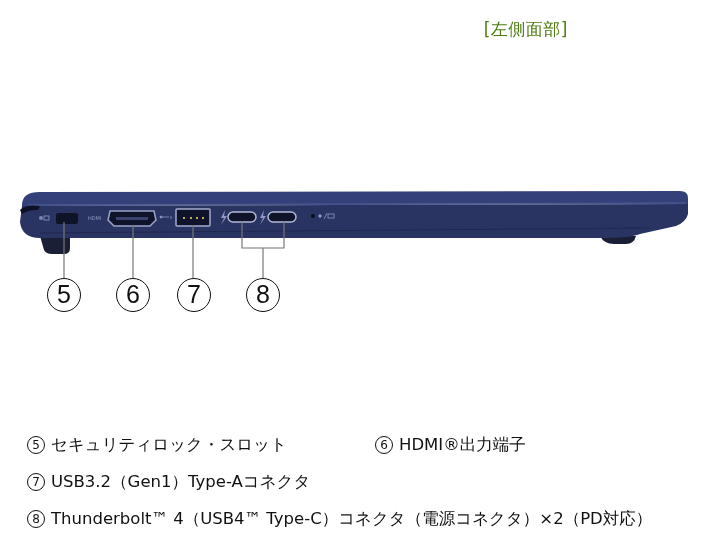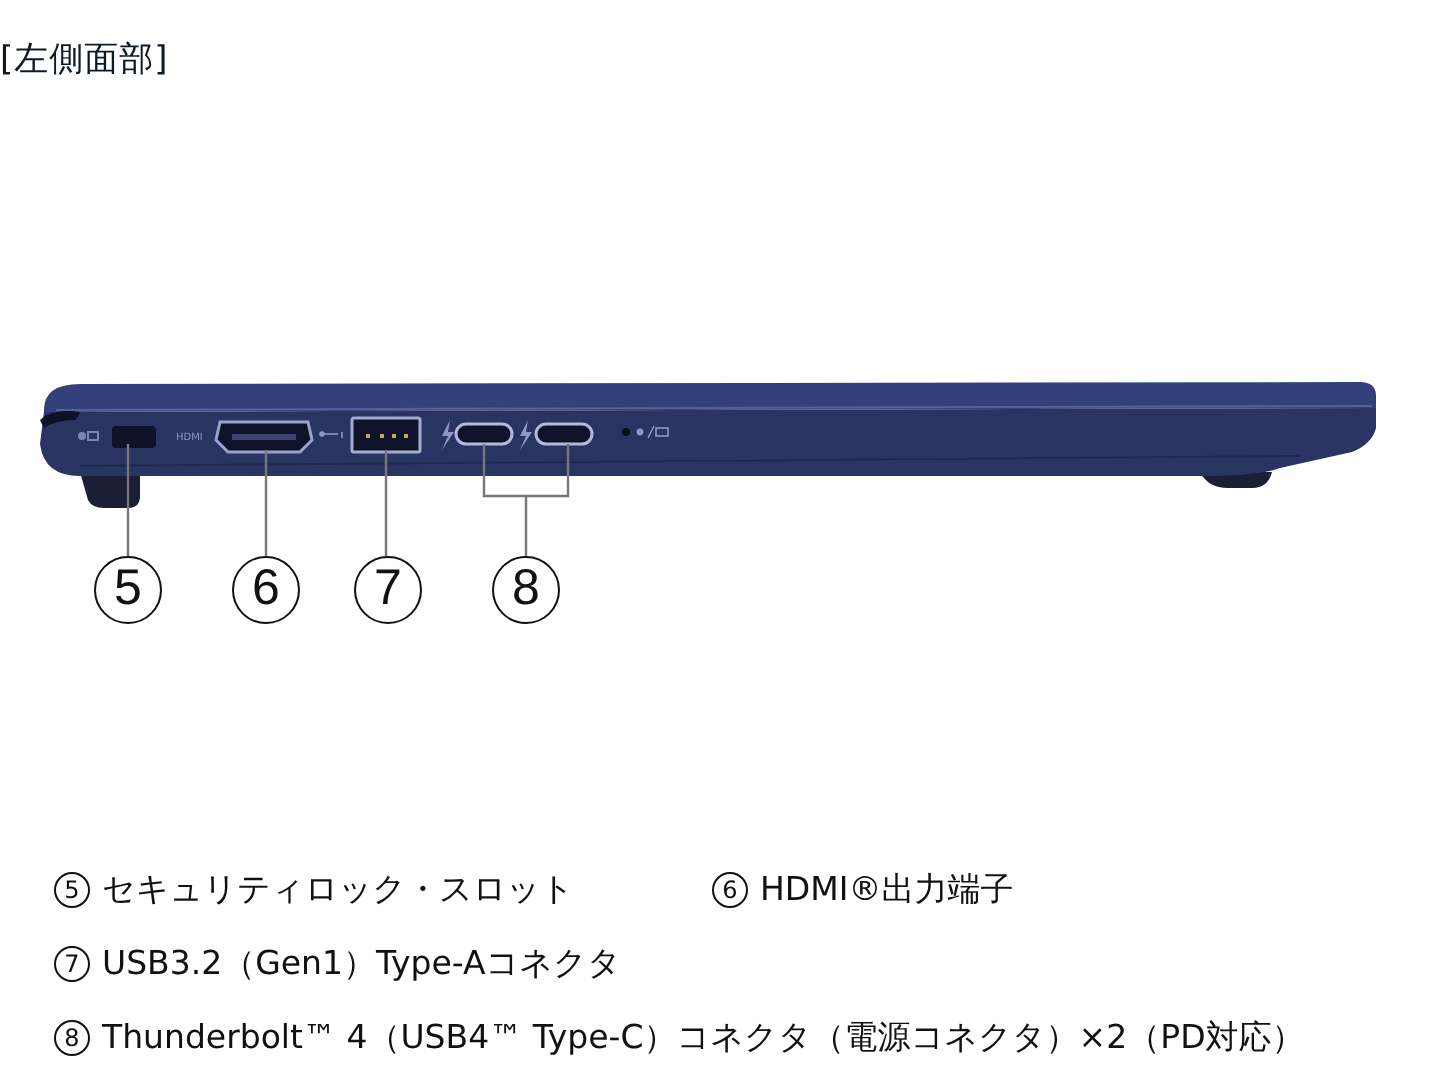--- a/index.html
+++ b/index.html
@@ -1,19 +1,19 @@
 <!DOCTYPE html>
 <html><head>
 <meta charset="utf-8">
 <style>
   html, body { margin: 0; padding: 0; background: #ffffff; }
   body { width: 716px; height: 537px; position: relative; overflow: hidden;
          font-family: "DejaVu Sans", "Liberation Sans", sans-serif; color: #111; }
-  .title { position: absolute; top: 18px; left: 0; width: 568px; text-align: left;
-           font-size: 17px; color: #0f172a; letter-spacing: 0.5px; }
+  .title { position: absolute; top: 18px; left: 0; width: 568px; text-align: right;
+           font-size: 17px; color: #4d7c0f; letter-spacing: 0.5px; }
   .laptop { position: absolute; left: 0; top: 0; width: 716px; height: 300px; }
   .callout { position: absolute; width: 34px; height: 34px; border: 1.6px solid #111; border-radius: 50%;
              box-sizing: border-box; text-align: center; line-height: 31px; font-size: 25px;
              font-family: "Liberation Sans", sans-serif; color: #111; background: #fff; }
   .legend { position: absolute; left: 27px; font-size: 16.5px; color: #111; white-space: nowrap;
             font-family: "DejaVu Sans", sans-serif; }
   .legend .num { display: inline-block; font-size: 15px; width: 18px; height: 18px; border: 1.2px solid #111;
                  border-radius: 50%; text-align: center; line-height: 17px; margin-right: 6px;
                  box-sizing: border-box; vertical-align: 1px; font-size: 12px; }
 </style>
@@ -83,21 +83,21 @@
 </svg>
 
 <div class="callout" style="left:47px;top:278px;">5</div>
 <div class="callout" style="left:116px;top:278px;">6</div>
 <div class="callout" style="left:177px;top:278px;">7</div>
 <div class="callout" style="left:246px;top:278px;">8</div>
 
 <div class="legend" style="top:434px;">
   <span class="num">5</span><span>セキュリティロック・スロット</span>
 </div>
-<div class="legend" style="top:434px;left:356px;">
+<div class="legend" style="top:434px;left:375px;">
   <span class="num">6</span><span>HDMI®出力端子</span>
 </div>
 <div class="legend" style="top:471px;">
   <span class="num">7</span><span>USB3.2（Gen1）Type-Aコネクタ</span>
 </div>
 <div class="legend" style="top:508px;">
   <span class="num">8</span><span>Thunderbolt™ 4（USB4™ Type-C）コネクタ（電源コネクタ）×2（PD対応）</span>
 </div>
 
 </body></html>

